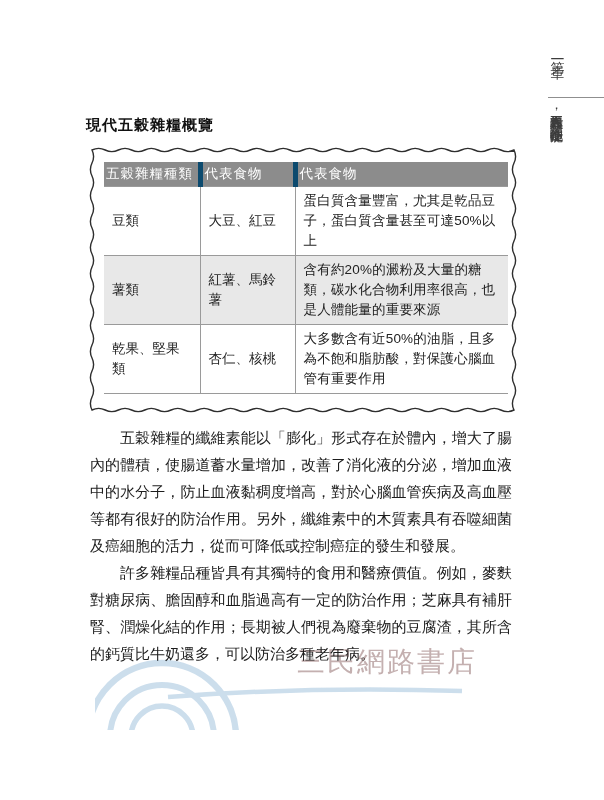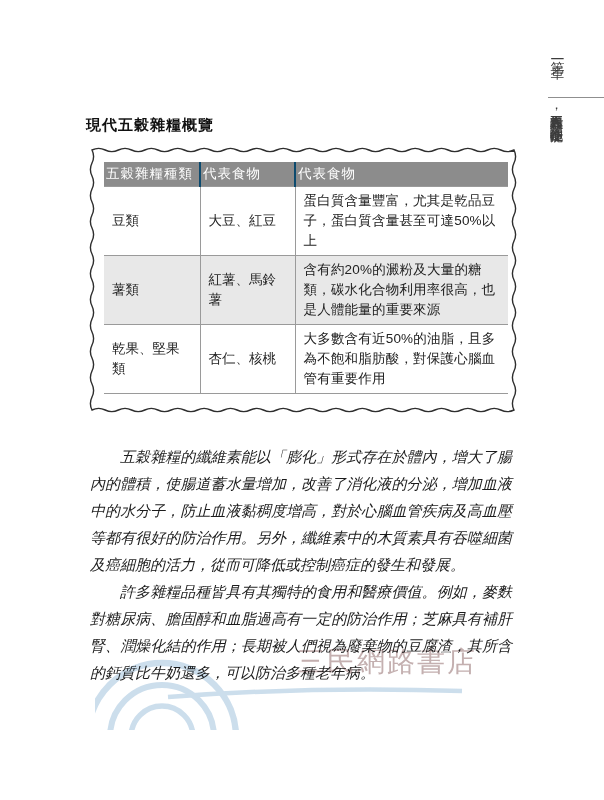--- a/index.html
+++ b/index.html
@@ -25,30 +25,29 @@
   table.grain th{
     background:var(--header-bg,#8c8c8c);color:#fff;font-weight:normal;
     padding:3px 2px;font-size:13.5px;letter-spacing:1px;
   }
   table.grain td{
     padding:4px 8px;line-height:20px;vertical-align:middle;
     border-top:1px solid #9a9a9a;
   }
   table.grain tr:last-child td{border-bottom:1px solid #9a9a9a;}
   table.grain td + td, table.grain th + th{border-left:1px solid #9a9a9a;}
-  table.grain th + th{border-left:2px solid #0c4a6e;}
+  table.grain th + th{border-left:5px solid #0c4a6e;}
   table.grain tbody tr:nth-child(even){background:var(--alt-row-bg,#e8e8e8);}
   td.c, th{text-align:left;}
   td.l{text-align:left;letter-spacing:0.2px;}
   
   .body-text{
-    position:absolute;left:90px;top:444px;width:422px;z-index:1;
+    position:absolute;left:90px;top:425px;width:422px;z-index:1;
     font-family:"Liberation Serif","DejaVu Serif",serif;
     color:var(--body-text,#1c1c1c);
-    font-style:italic;
   }
   .body-text p{
     margin:0;font-size:15px;line-height:27px;
     text-indent:2em;text-align:justify;
   }
   
   .chapter-num{
     position:absolute;left:548px;top:50px;
     writing-mode:vertical-rl;text-orientation:upright;
     font-family:"Liberation Serif","DejaVu Serif",serif;

